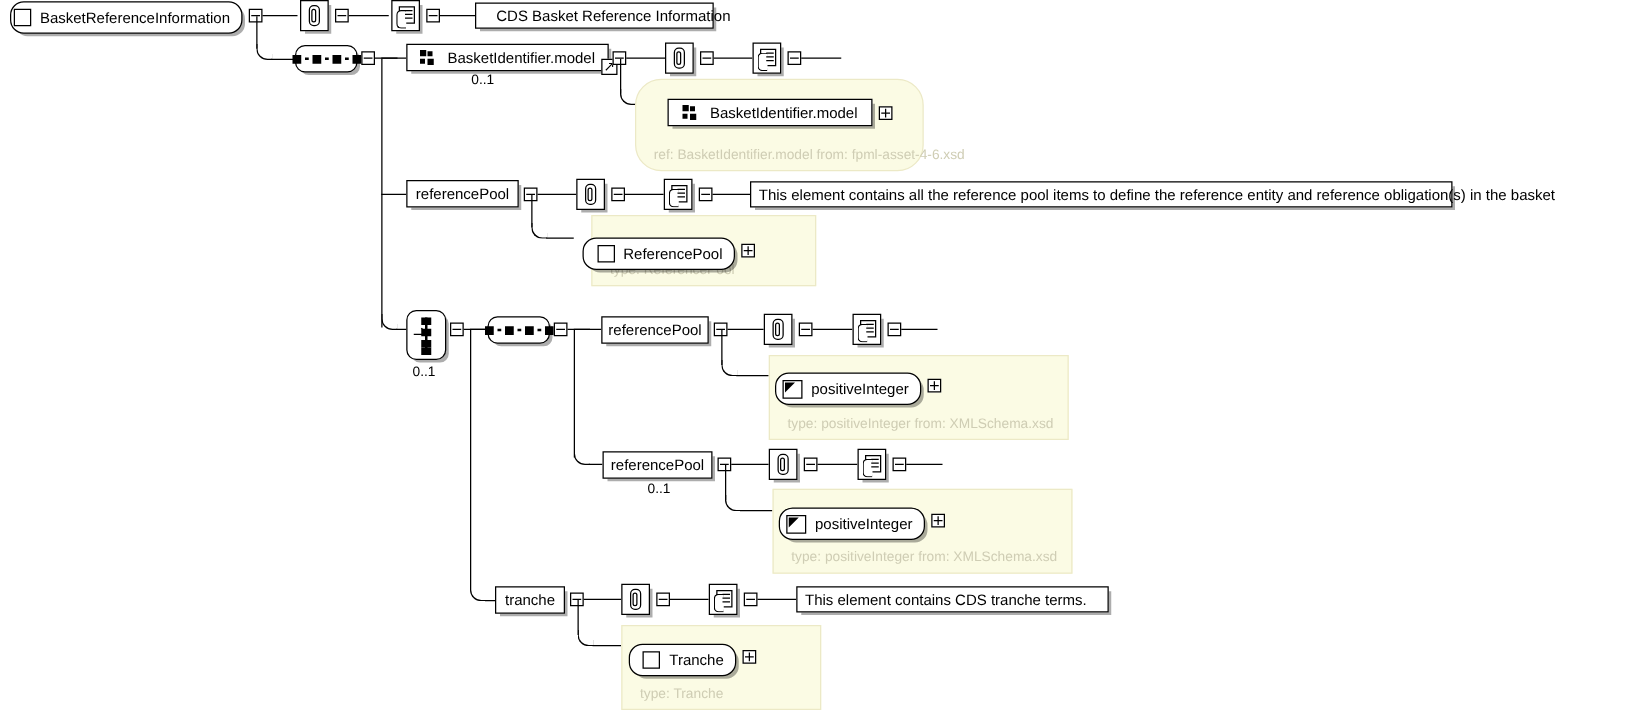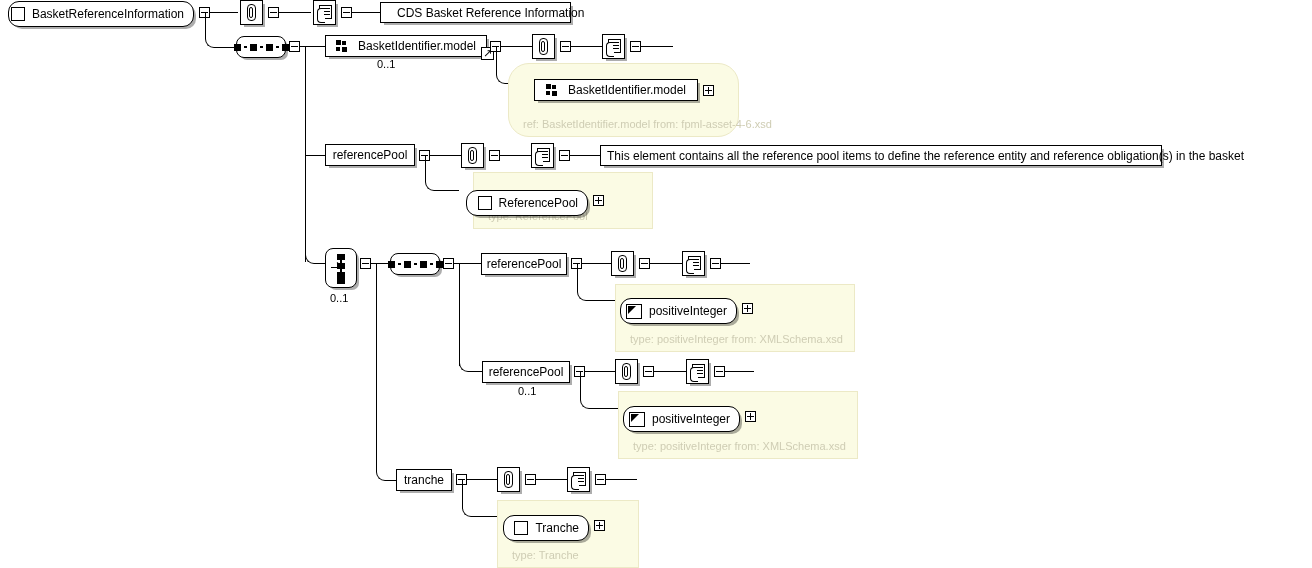--- a/index.html
+++ b/index.html
@@ -364,26 +364,29 @@
   </div>
   <div class="tog" style="left:525px;top:474px;"></div>
   <div class="hline" style="left:536px;top:479px;width:31px;"></div>
   <div class="icobox" style="left:567px;top:467px;">
     <span class="scroll">
         <u></u>
       </span>
   </div>
   <div class="tog" style="left:595px;top:474px;"></div>
   <div class="hline" style="left:606px;top:479px;width:31px;"></div>
+  <div class="box note" style="left:637px;top:469px;width:250px;">
+    <span>This element contains CDS tranche terms.</span>
+  </div>
 
   <div class="vline" style="left:462px;top:480px;height:28px;"></div>
   <div class="elbow" style="left:462px;top:504px;"></div>
   <div class="hline" style="left:474px;top:516px;width:23px;"></div>
 
-  <div class="typepanel" style="left:497px;top:500px;width:142px;height:68px;">
+  <div class="typepanel" style="left:497px;top:500px;width:160px;height:68px;">
     <span class="tlabel">type: Tranche</span>
   </div>
   <div class="box rounded" style="left:503px;top:515px;width:86px;height:22px;">
     <span class="ico ico-square"></span>
     <span>Tranche</span>
   </div>
   <div class="tog plus" style="left:594px;top:520px;"></div>
 
 </div>
 

